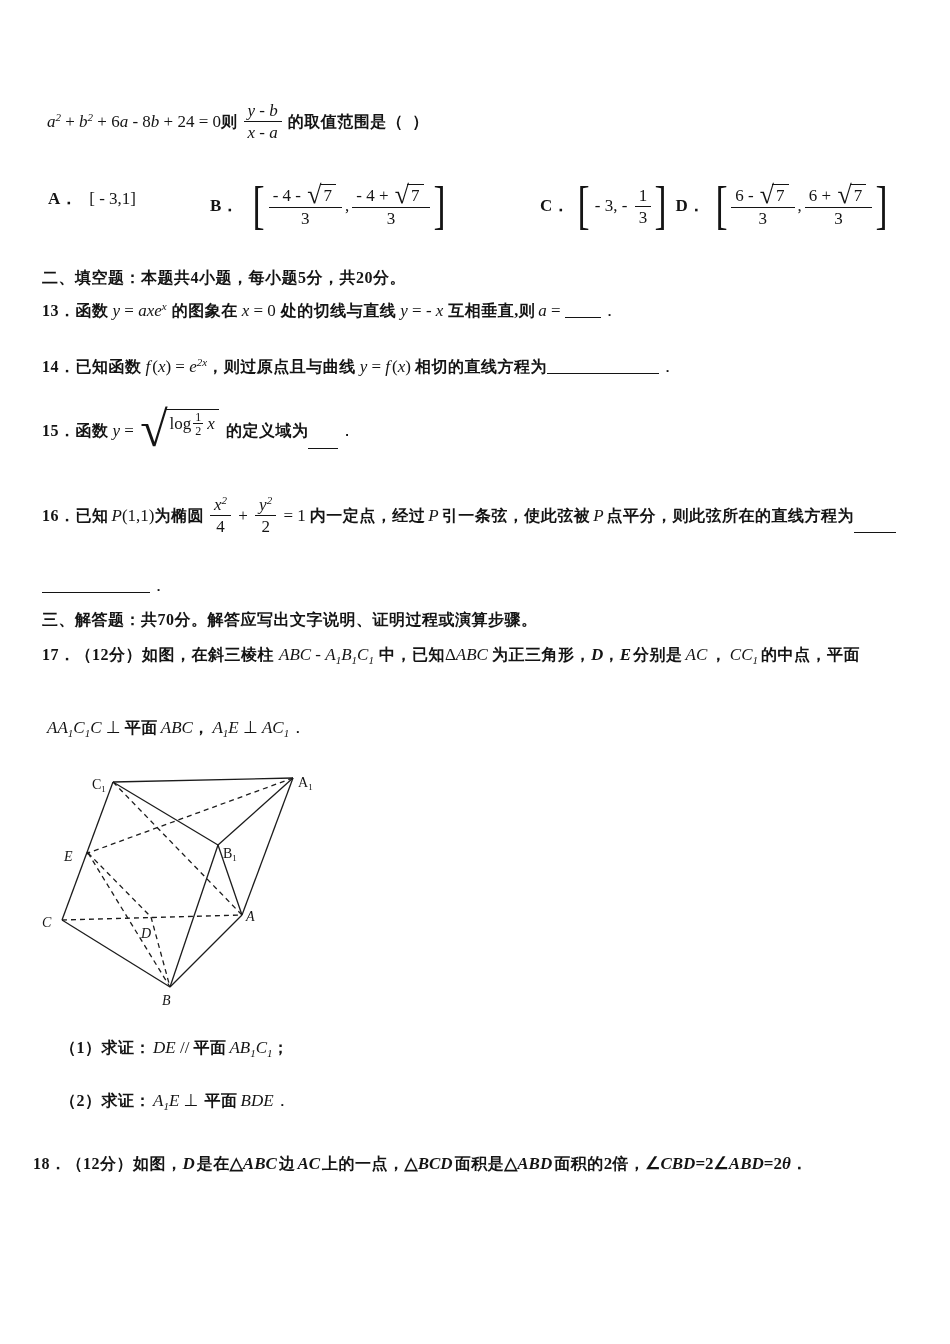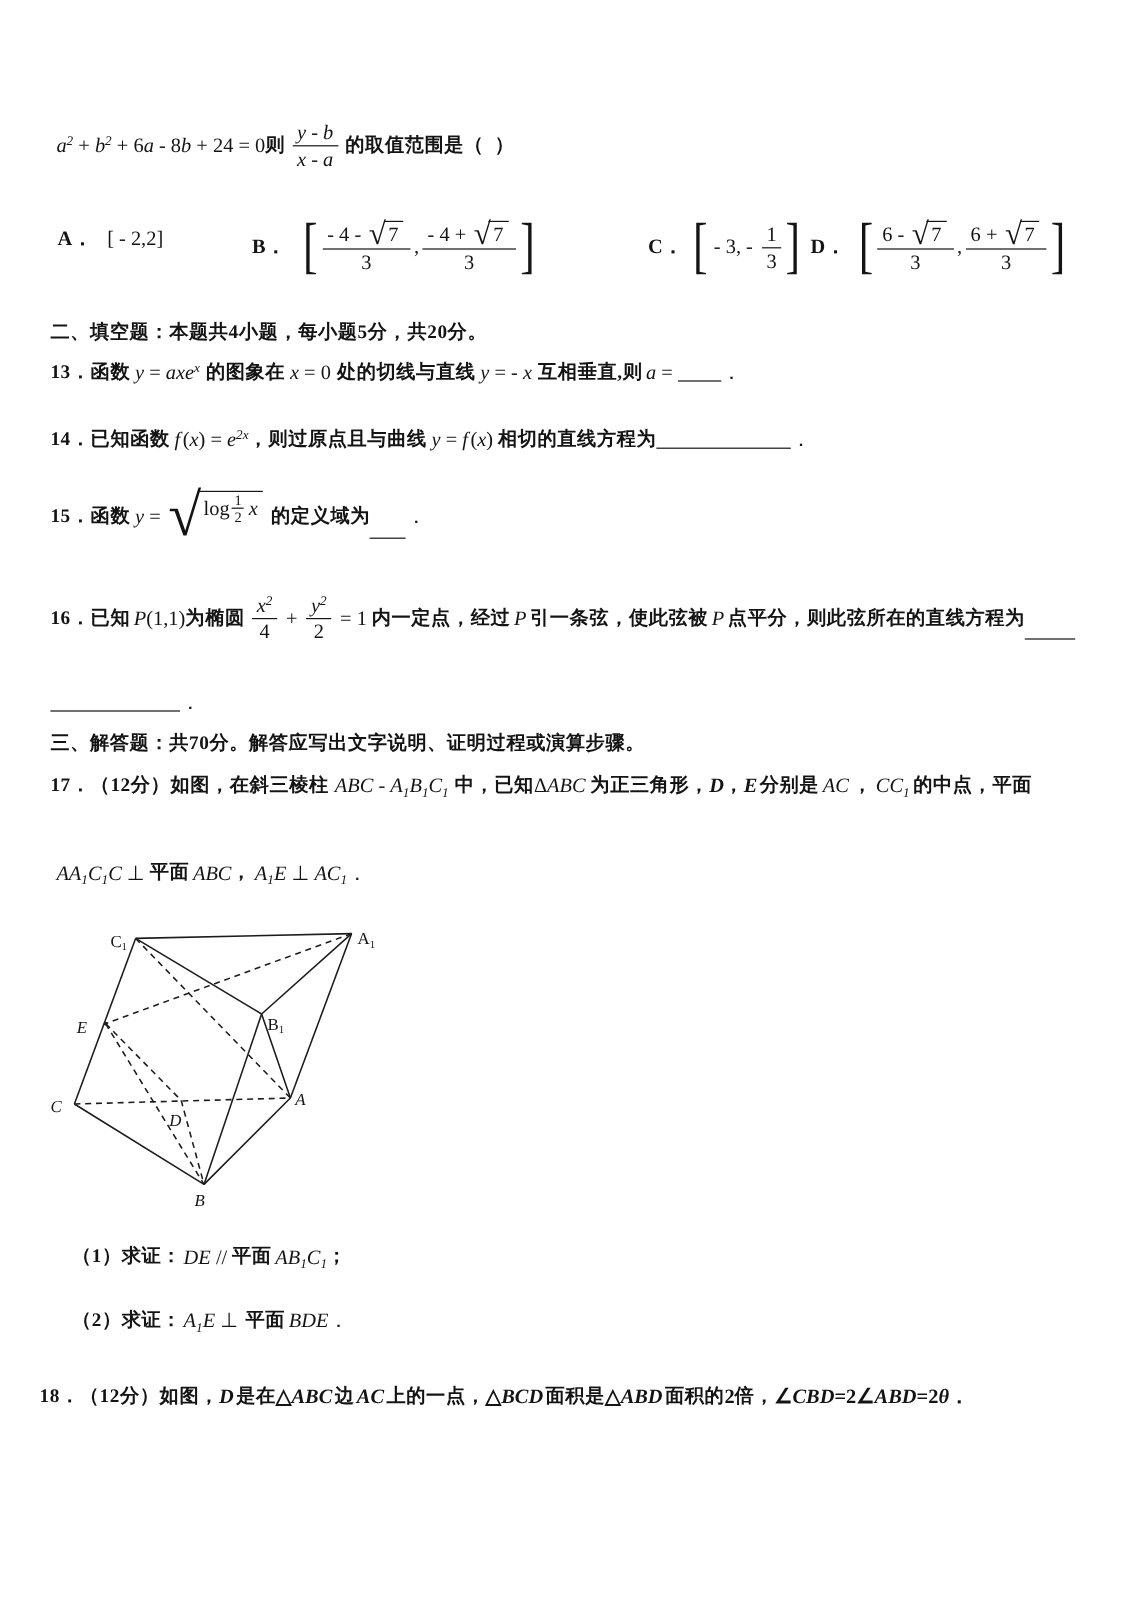--- a/index.html
+++ b/index.html
@@ -34,21 +34,21 @@
   .radicand { border-top:1.6px solid #141414; padding:1px 4px 0; display:inline-flex; align-items:center; }
   .bigbr { font-size:52px; line-height:0.8; font-weight:300; transform:scaleX(0.7); margin:0 -2px; }
   #figure { position:absolute; left:40px; top:765px; }
   svg text { font-family:"Liberation Serif", serif; font-size:14px; fill:#141414; }
 </style>
 </head>
 <body>
 
 <div class="line" style="left: 47px; top: 101px;"><span class="scr"><span class="tx">a</span><span class="sup">2</span></span><span class="rm"> + </span><span class="scr"><span class="tx">b</span><span class="sup">2</span></span><span class="rm"> + 6</span><span class="tx">a</span><span class="rm"> - 8</span><span class="tx">b</span><span class="rm"> + 24 = 0</span><span class="cn">则</span><span class="sp" style="width: 3px;"></span><span class="frac"><span class="num"><span class="tx">y</span><span class="rm"> - </span><span class="tx">b</span></span><span class="den"><span class="tx">x</span><span class="rm"> - </span><span class="tx">a</span></span></span><span class="sp" style="width: 3px;"></span><span class="cn">的取值范围是（  ）</span></div>
 
-<div class="line" style="left: 48px; top: 188px;"><span class="bd">A．</span><span class="sp" style="width: 12px;"></span><span class="rm">[ - 2,2]</span></div>
+<div class="line" style="left: 48px; top: 188px;"><span class="bd">A．</span><span class="sp" style="width: 12px;"></span><span class="rm">[ - 3,1]</span></div>
 <div class="line" style="left: 210px; top: 184px;"><span class="bd">B．</span><span class="sp" style="width: 14px;"></span><span class="bigbr">[</span><span class="frac"><span class="num"><span class="rm">- 4 - </span><span class="sqrt"><span class="rad">√</span><span class="radicand"><span class="rm">7</span></span></span></span><span class="den"><span class="rm">3</span></span></span><span class="rm">,</span><span class="frac"><span class="num"><span class="rm">- 4 + </span><span class="sqrt"><span class="rad">√</span><span class="radicand"><span class="rm">7</span></span></span></span><span class="den"><span class="rm">3</span></span></span><span class="bigbr">]</span></div>
 <div class="line" style="left: 540px; top: 184px;"><span class="bd">C．</span><span class="sp" style="width: 8px;"></span><span class="bigbr">[</span><span class="rm"> - 3, - </span><span class="frac"><span class="num"><span class="rm">1</span></span><span class="den"><span class="rm">3</span></span></span><span class="bigbr">]</span><span class="sp" style="width: 8px;"></span><span class="bd">D．</span><span class="sp" style="width: 10px;"></span><span class="bigbr">[</span><span class="frac"><span class="num"><span class="rm">6 - </span><span class="sqrt"><span class="rad">√</span><span class="radicand"><span class="rm">7</span></span></span></span><span class="den"><span class="rm">3</span></span></span><span class="rm">,</span><span class="frac"><span class="num"><span class="rm">6 + </span><span class="sqrt"><span class="rad">√</span><span class="radicand"><span class="rm">7</span></span></span></span><span class="den"><span class="rm">3</span></span></span><span class="bigbr">]</span></div>
 
 <div class="line cn" style="left:42px; top:268px;">二、填空题：本题共4小题，每小题5分，共20分。</div>
 
 <div class="line" style="left: 42px; top: 300px;"><span class="cn">13．函数</span><span class="sp" style="width: 4px;"></span><span class="tx">y</span><span class="rm"> = </span><span class="scr"><span class="tx">axe</span><span class="sup">x</span></span><span class="sp" style="width: 5px;"></span><span class="cn">的图象在</span><span class="sp" style="width: 4px;"></span><span class="tx">x</span><span class="rm"> = 0</span><span class="sp" style="width: 5px;"></span><span class="cn">处的切线与直线</span><span class="sp" style="width: 4px;"></span><span class="tx">y</span><span class="rm"> = - </span><span class="tx">x</span><span class="sp" style="width: 5px;"></span><span class="cn">互相垂直,则</span><span class="sp" style="width: 3px;"></span><span class="tx">a</span><span class="rm"> = </span><span class="blank" style="width: 36px;"></span><span class="rm">．</span></div>
 <div class="line" style="left: 42px; top: 356px;"><span class="cn">14．已知函数</span><span class="sp" style="width: 4px;"></span><span class="tx">f</span><span class="sp" style="width: 2px;"></span><span class="rm">(</span><span class="tx">x</span><span class="rm">) = </span><span class="scr"><span class="tx">e</span><span class="sup">2x</span></span><span class="cn">，则过原点且与曲线</span><span class="sp" style="width: 4px;"></span><span class="tx">y</span><span class="rm"> = </span><span class="tx">f</span><span class="sp" style="width: 2px;"></span><span class="rm">(</span><span class="tx">x</span><span class="rm">)</span><span class="sp" style="width: 4px;"></span><span class="cn">相切的直线方程为</span><span class="blank" style="width: 112px;"></span><span class="rm">．</span></div>
 <div class="line" style="left: 42px; top: 409px;"><span class="cn">15．函数</span><span class="sp" style="width: 4px;"></span><span class="tx">y</span><span class="rm"> = </span><span class="sqrt"><span class="rad big">√</span><span class="radicand"><span class="rm">log</span><span class="frac small"><span class="num"><span class="rm">1</span></span><span class="den"><span class="rm">2</span></span></span><span class="sp" style="width: 2px;"></span><span class="tx">x</span></span></span><span class="sp" style="width: 5px;"></span><span class="cn">的定义域为</span><span class="blank" style="width: 30px;"></span><span class="rm">．</span></div>
 <div class="line" style="left: 42px; top: 495px;"><span class="cn">16．已知</span><span class="sp" style="width: 3px;"></span><span class="tx">P</span><span class="rm">(1,1)</span><span class="cn">为椭圆</span><span class="sp" style="width: 3px;"></span><span class="frac"><span class="num"><span class="scr"><span class="tx">x</span><span class="sup">2</span></span></span><span class="den"><span class="rm">4</span></span></span><span class="rm"> + </span><span class="frac"><span class="num"><span class="scr"><span class="tx">y</span><span class="sup">2</span></span></span><span class="den"><span class="rm">2</span></span></span><span class="rm"> = 1</span><span class="sp" style="width: 4px;"></span><span class="cn">内一定点，经过</span><span class="sp" style="width: 3px;"></span><span class="tx">P</span><span class="sp" style="width: 3px;"></span><span class="cn">引一条弦，使此弦被</span><span class="sp" style="width: 3px;"></span><span class="tx">P</span><span class="sp" style="width: 3px;"></span><span class="cn">点平分，则此弦所在的直线方程为</span><span class="blank" style="width: 42px;"></span></div>
 <div class="line" style="left: 42px; top: 575px;"><span class="blank" style="width: 108px;"></span><span class="rm">．</span></div>

